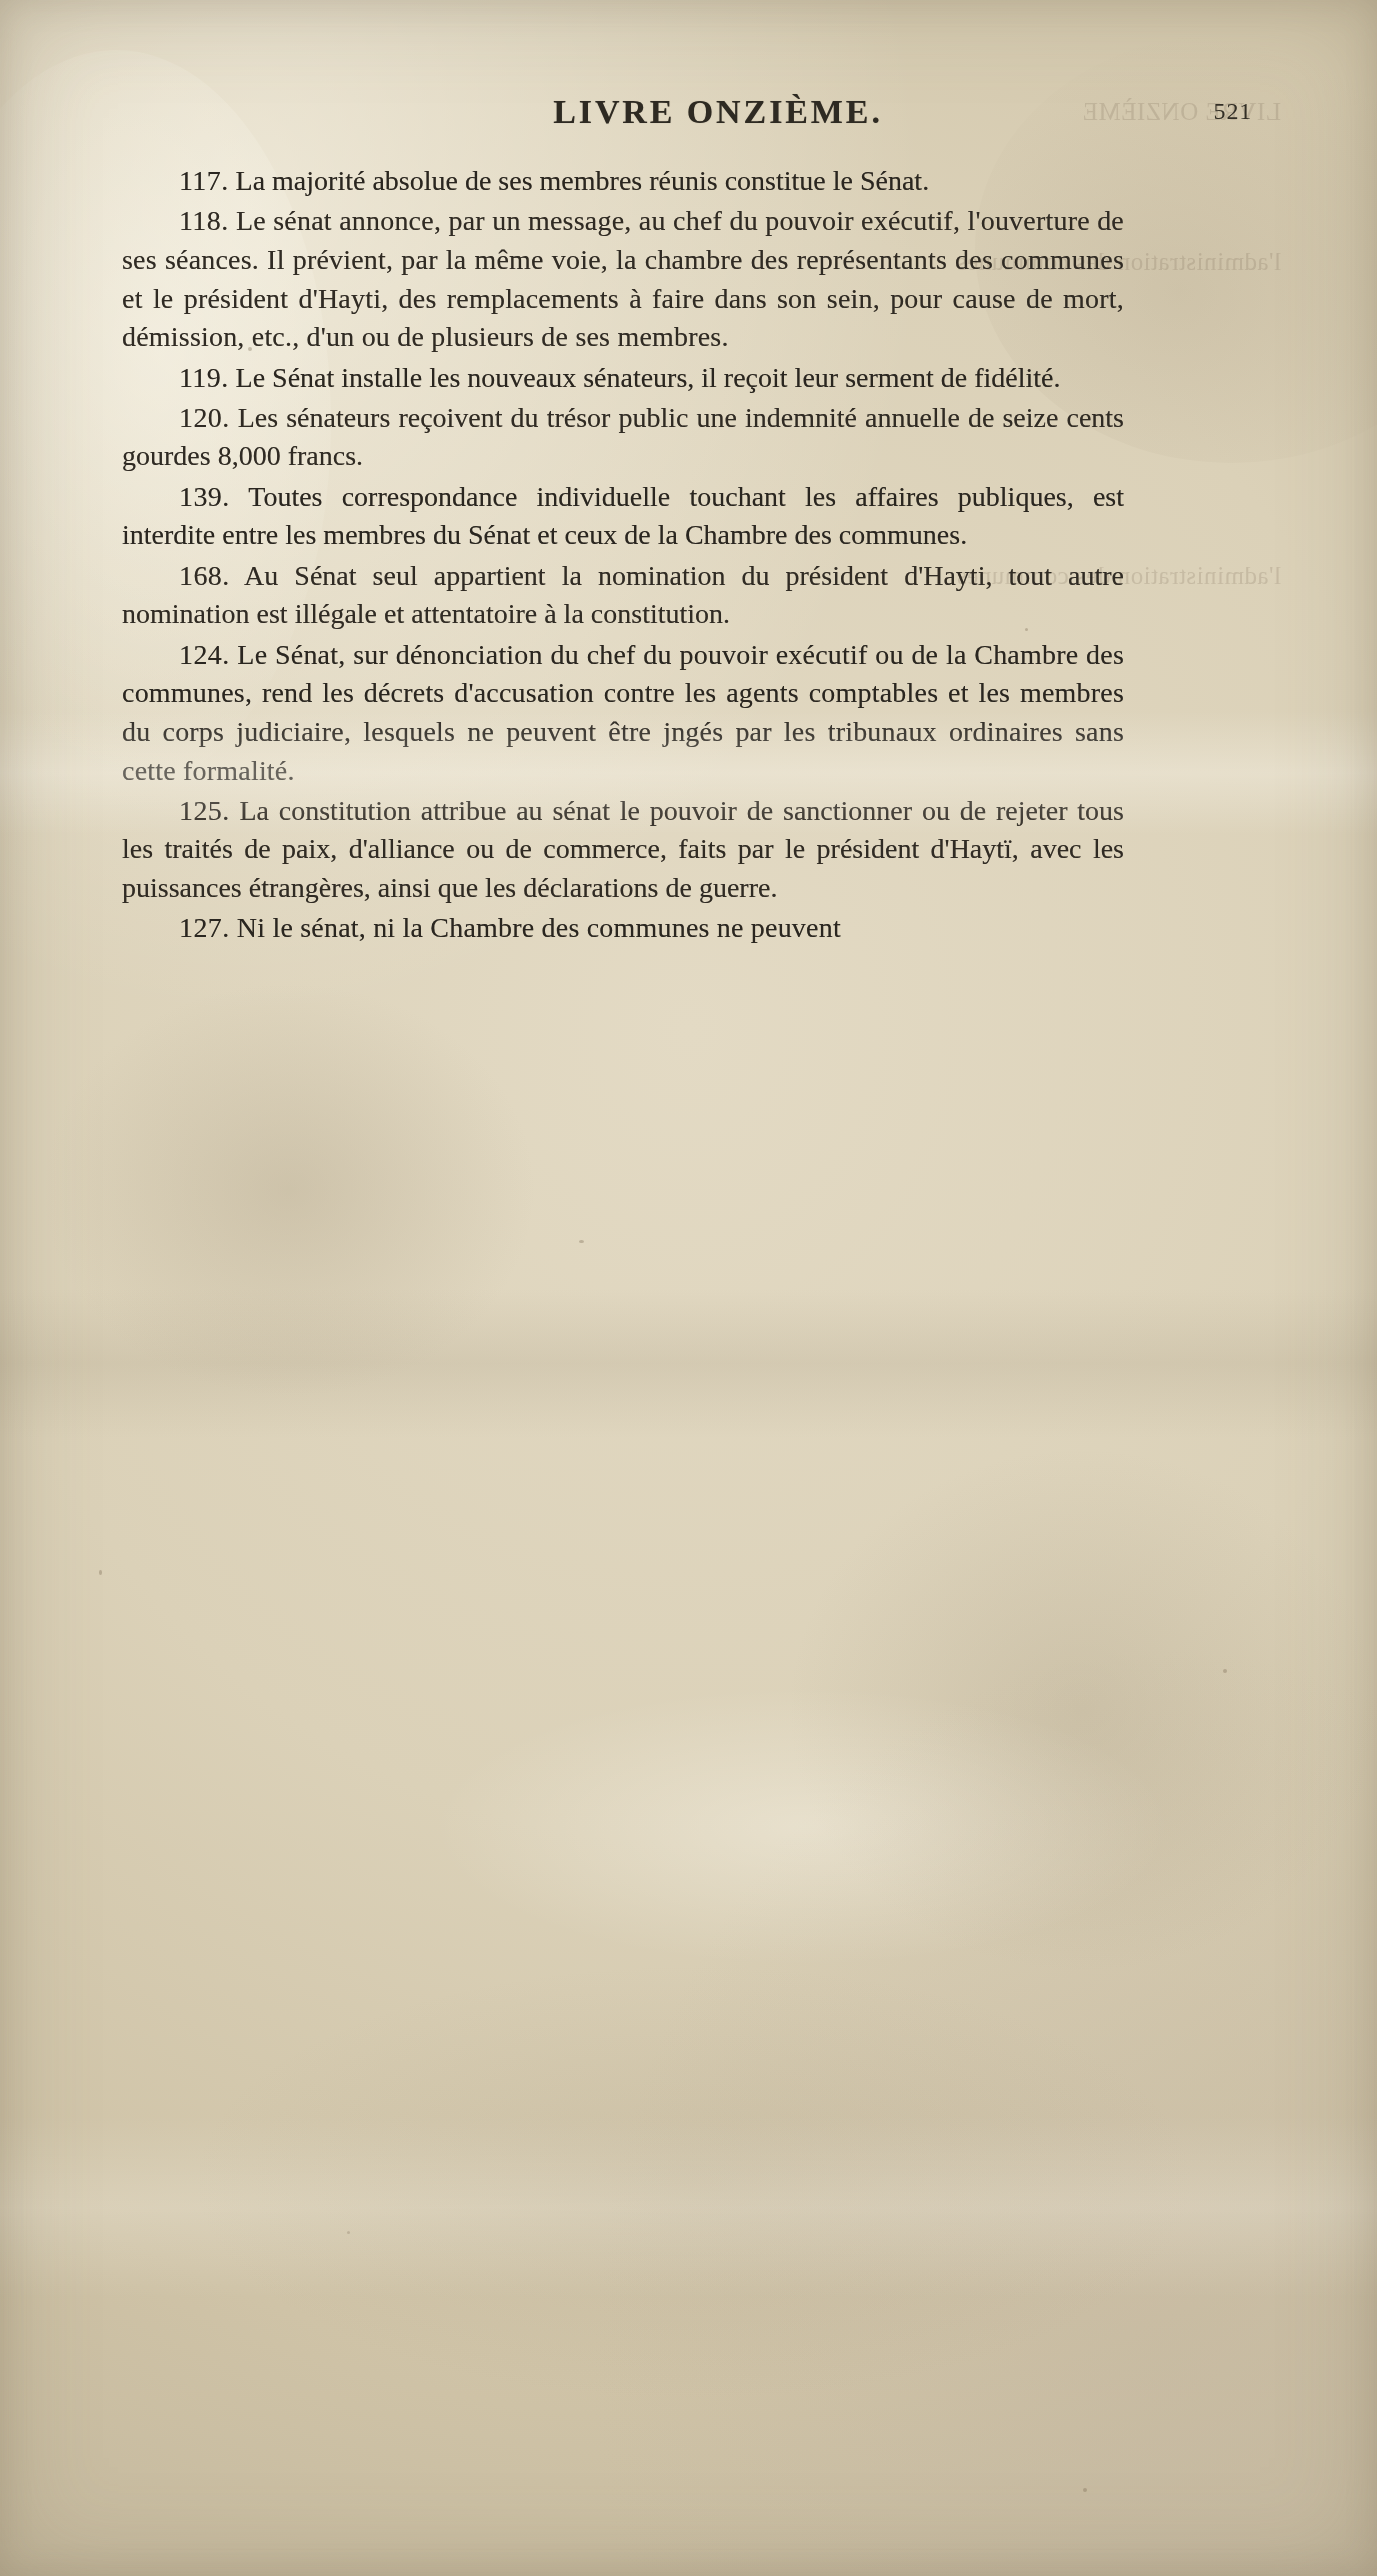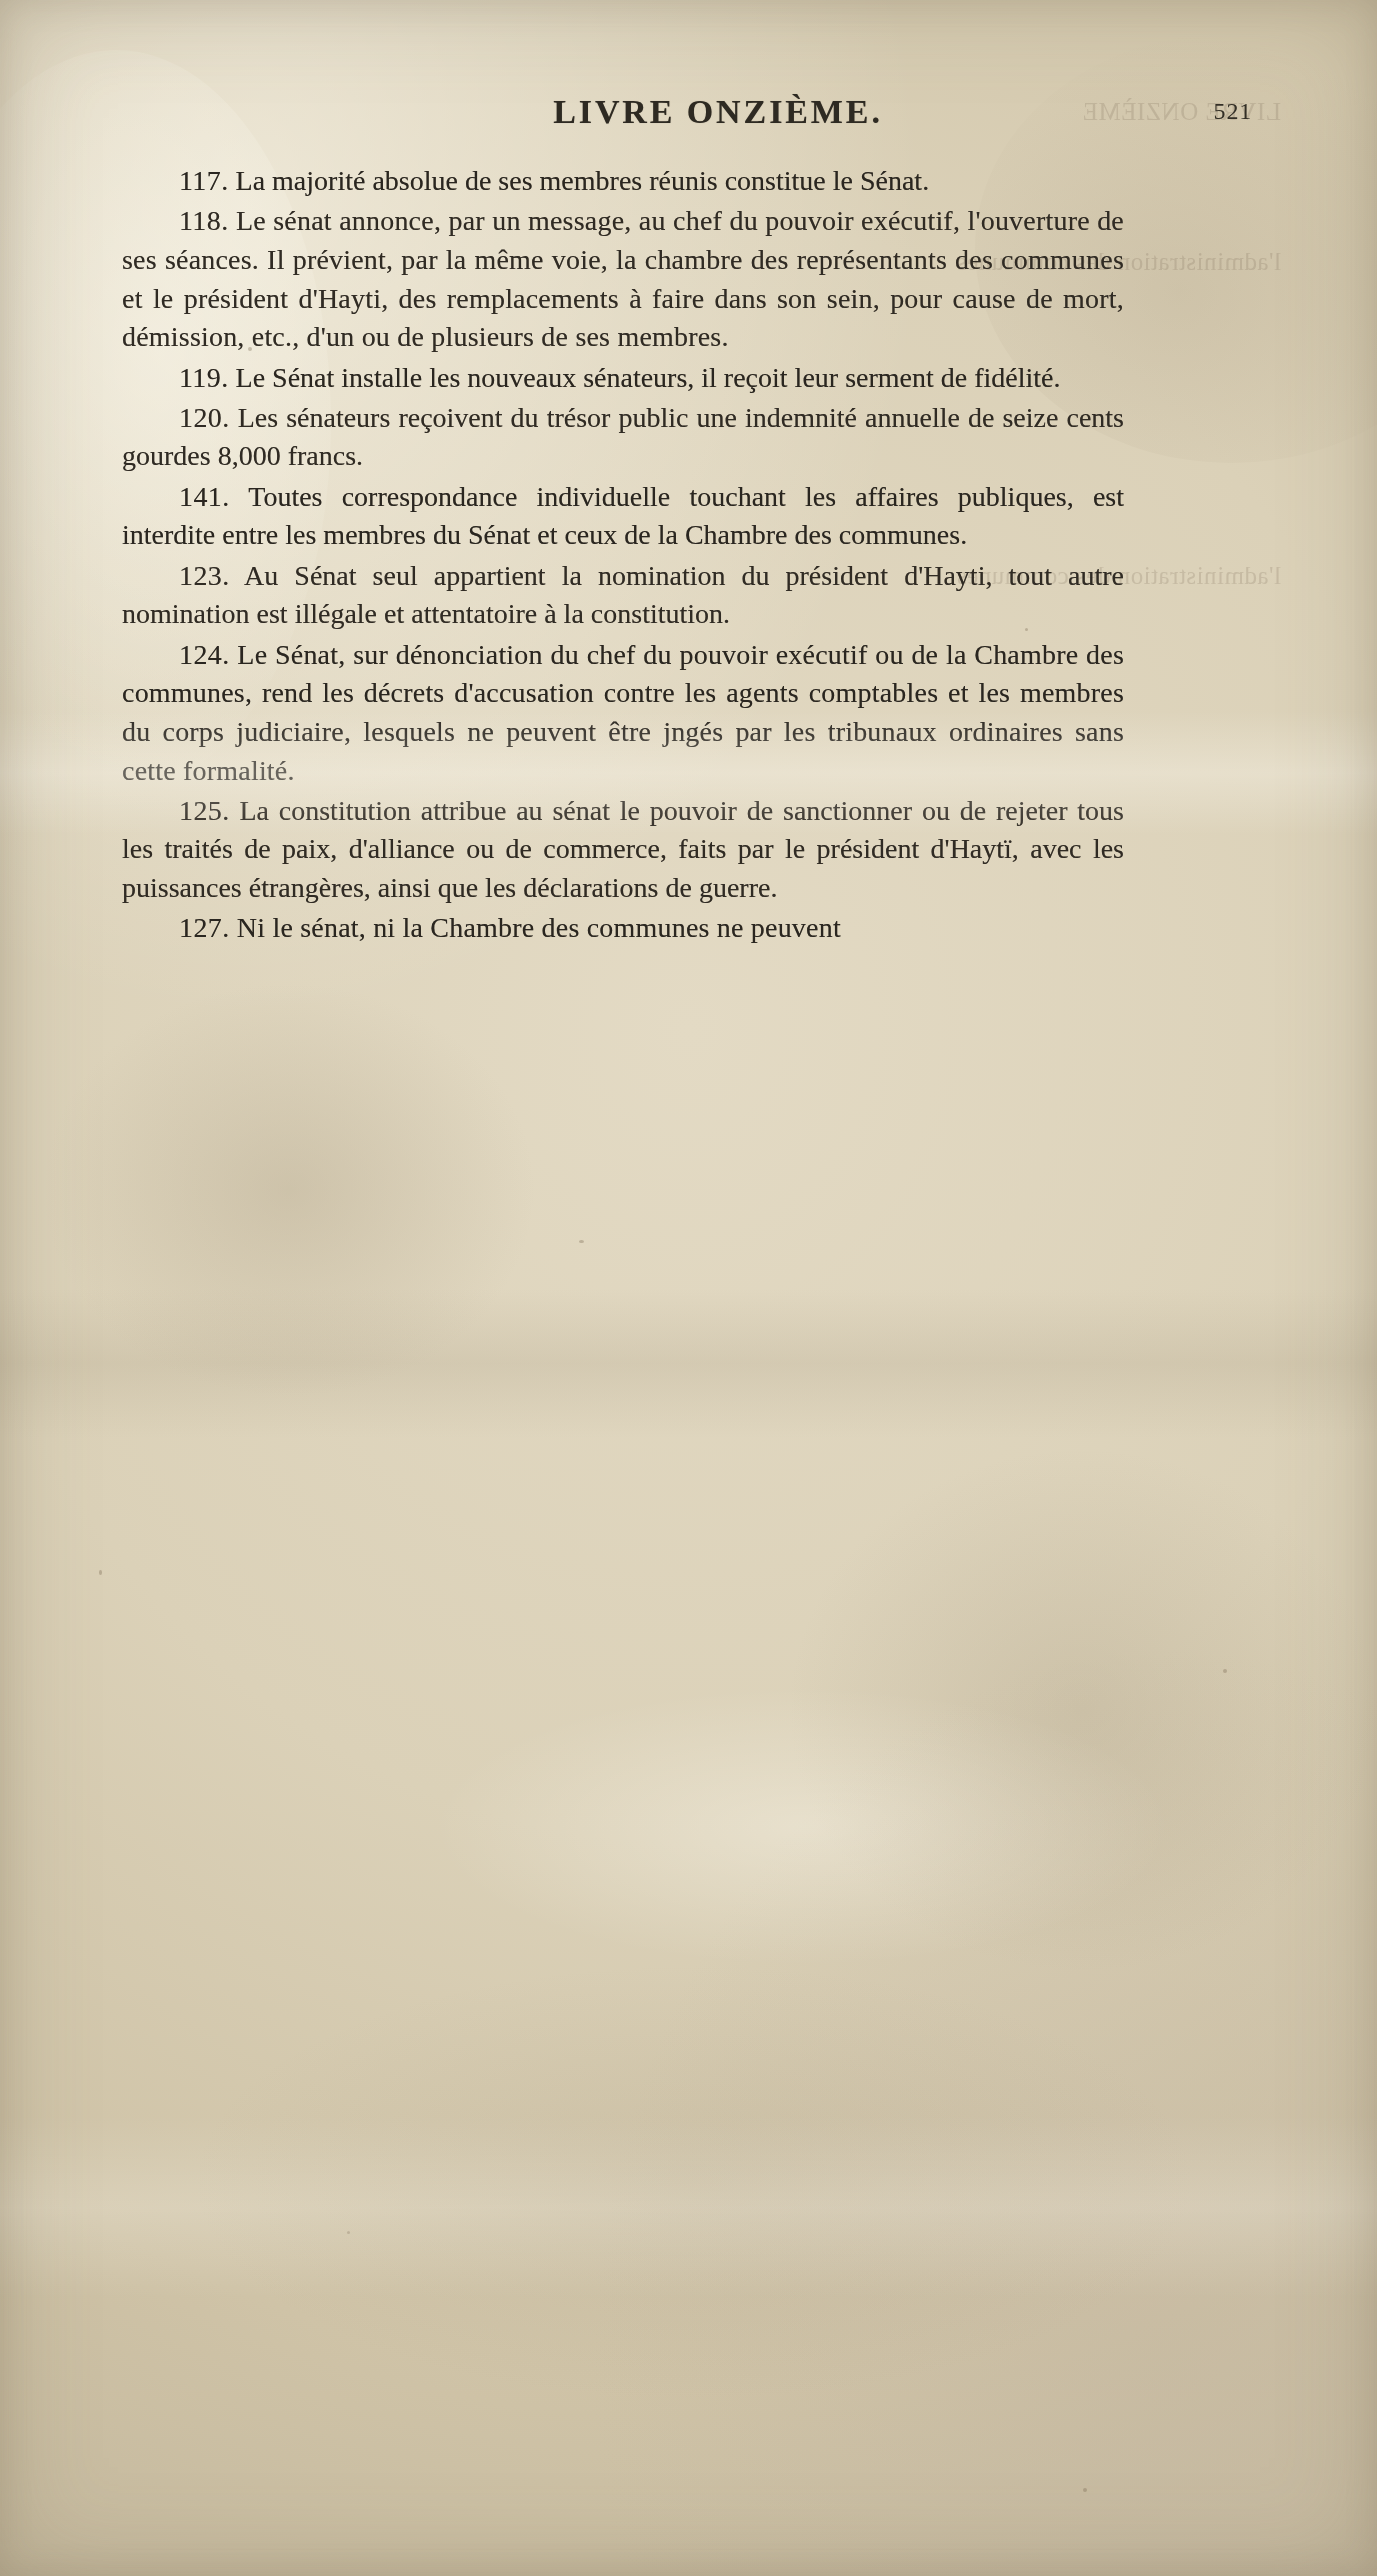--- a/index.html
+++ b/index.html
@@ -168,22 +168,22 @@
   <div class="header">
     <div class="running-title">LIVRE ONZIÈME.</div>
     <div class="folio">521</div>
   </div>
 
   <div class="body-text" id="body-text">
       <p><span class="art-no">117.</span> La majorité absolue de ses membres réunis constitue le Sénat.</p>
       <p class="fat"><span class="art-no">118.</span> Le sénat annonce, par un message, au chef du pouvoir exécutif, l'ouverture de ses séances. Il prévient, par la même voie, la chambre des représentants des communes et le président d'Hayti, des remplacements à faire dans son sein, pour cause de mort, démission, etc., d'un ou de plusieurs de ses membres.</p>
       <p><span class="art-no">119.</span> Le Sénat installe les nouveaux sénateurs, il reçoit leur serment de fidélité.</p>
       <p><span class="art-no">120.</span> Les sénateurs reçoivent du trésor public une indemnité annuelle de seize cents gourdes 8,000 francs.</p>
-      <p><span class="art-no">141.</span> Toutes correspondance individuelle touchant les affaires publiques, est interdite entre les membres du Sénat et ceux de la Chambre des communes.</p>
-      <p><span class="art-no">123.</span> Au Sénat seul appartient la nomination du président d'Hayti, tout autre nomination est illégale et attentatoire à la constitution.</p>
+      <p><span class="art-no">139.</span> Toutes correspondance individuelle touchant les affaires publiques, est interdite entre les membres du Sénat et ceux de la Chambre des communes.</p>
+      <p><span class="art-no">168.</span> Au Sénat seul appartient la nomination du président d'Hayti, tout autre nomination est illégale et attentatoire à la constitution.</p>
       <p class="fat"><span class="art-no">124.</span> Le Sénat, sur dénonciation du chef du pouvoir exécutif ou de la Chambre des communes, rend les décrets d'accusation contre les agents comptables et les membres du corps judiciaire, lesquels ne peuvent être jngés par les tribunaux ordinaires sans cette formalité.</p>
       <p><span class="art-no">125.</span> La constitution attribue au sénat le pouvoir de sanctionner ou de rejeter tous les traités de paix, d'alliance ou de commerce, faits par le président d'Haytï, avec les puissances étrangères, ainsi que les déclarations de guerre.</p>
       <p class="fat"><span class="art-no">127.</span> Ni le sénat, ni la Chambre des communes ne peuvent</p>
     </div>
 
   <div class="band b1"></div>
   <div class="band b2"></div>
   <div class="band b3"></div>
 
   <div class="vignette"></div>

